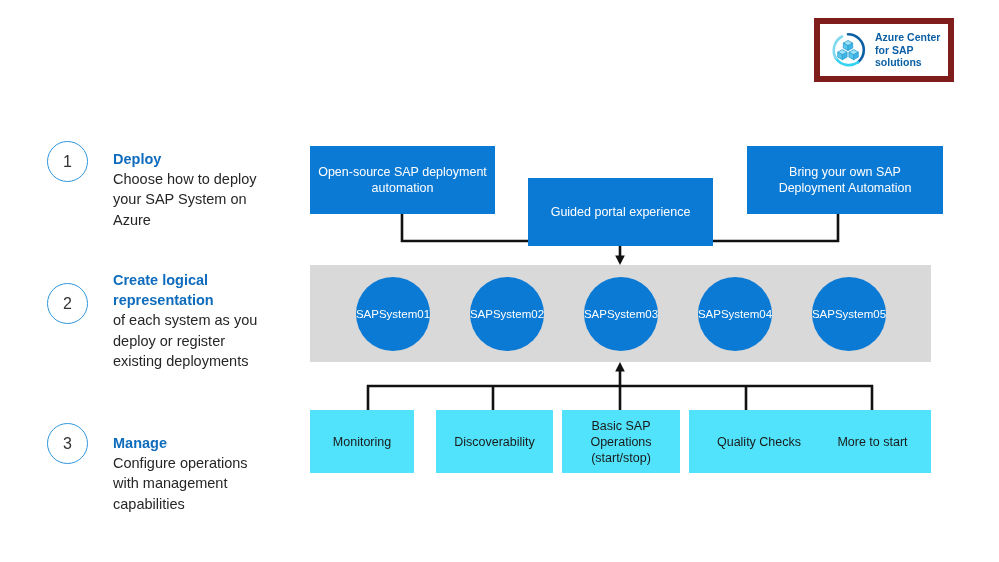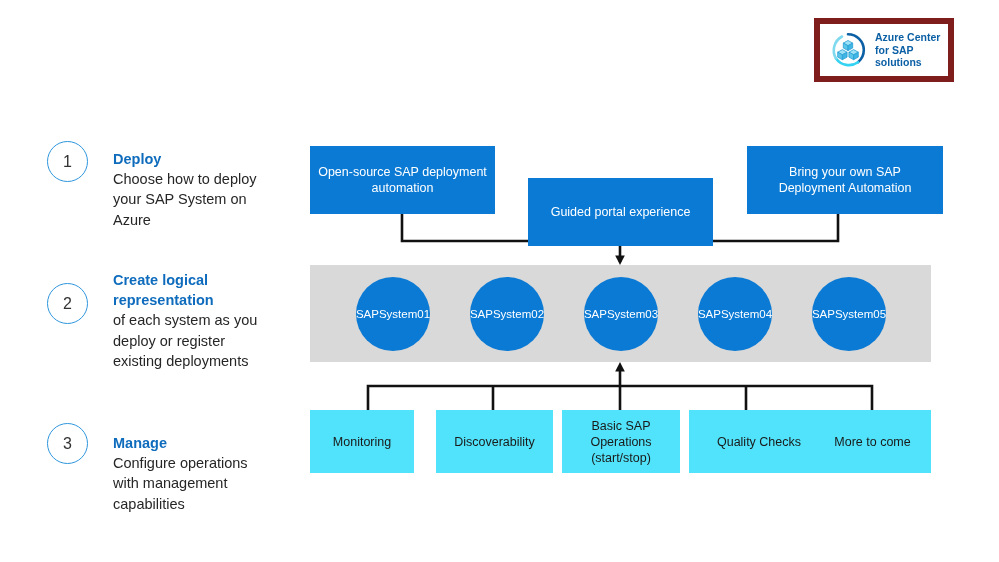--- a/index.html
+++ b/index.html
@@ -239,15 +239,15 @@
     <div class="step-text" style="left:113px; top:413px;">
       <div class="step-head">Manage</div>
       <div>Configure operations with management capabilities</div>
     </div>
   </div>
 
   <div class="cyan-box" style="left:310px; top:410px; width:104px; height:63px;">Monitoring</div>
   <div class="cyan-box" style="left:562px; top:410px; width:118px; height:63px;">Basic SAP Operations (start/stop)</div>
   <div class="cyan-box" style="left:436px; top:410px; width:117px; height:63px;">Discoverability</div>
   <div class="cyan-box" style="left:689px; top:410px; width:140px; height:63px;">Quality Checks</div>
-  <div class="cyan-box" style="left:814px; top:410px; width:117px; height:63px;">More to come</div>
+  <div class="cyan-box" style="left:814px; top:410px; width:117px; height:63px;">More to start</div>
 
 </div>
 
 </body></html>

